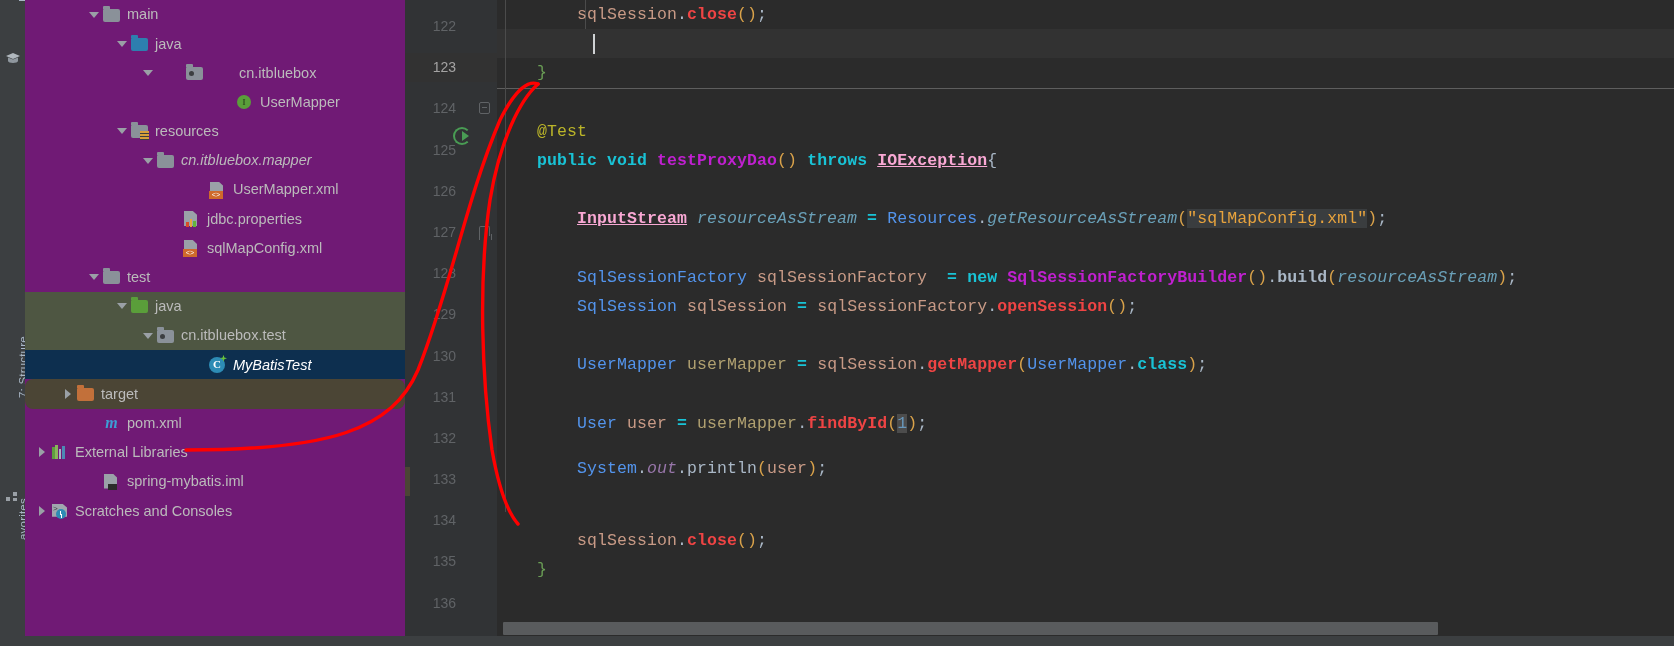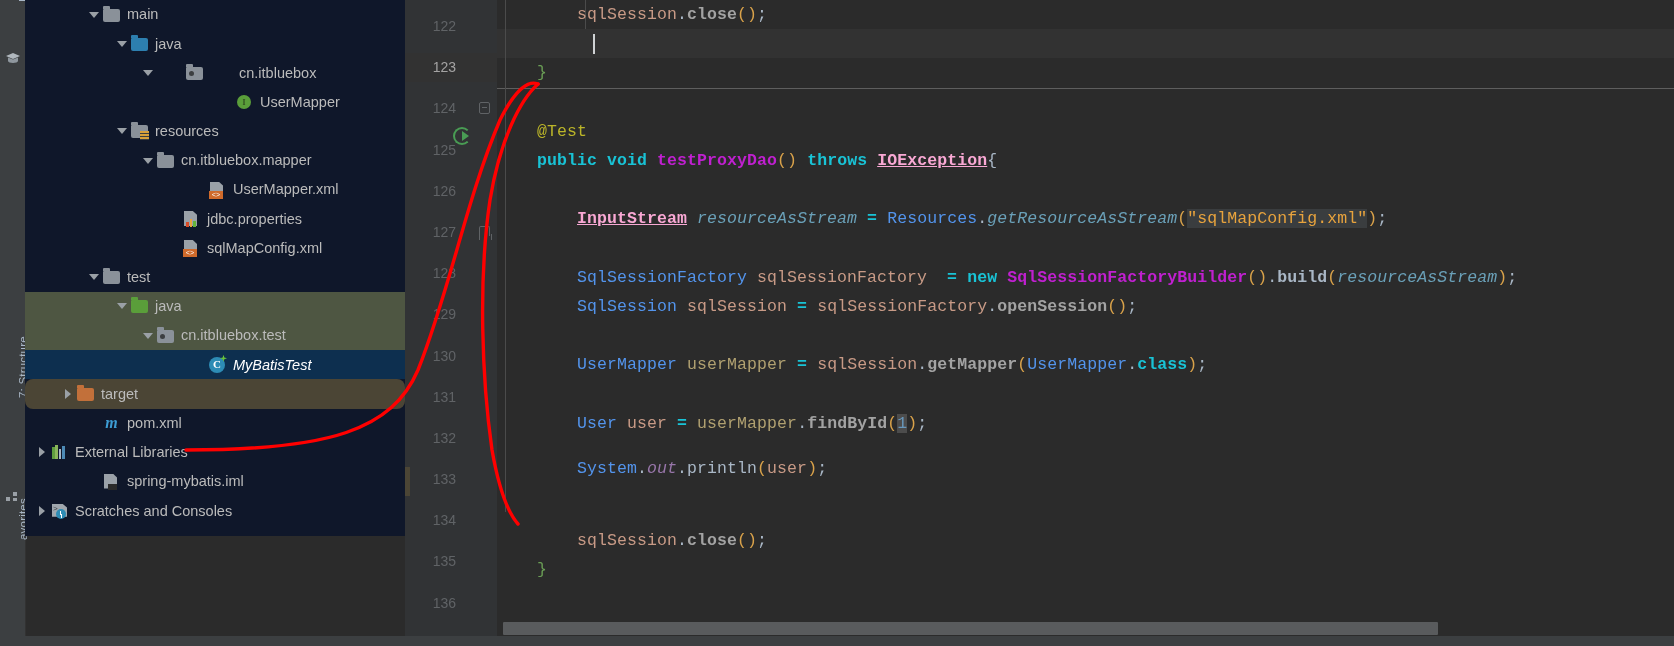--- a/index.html
+++ b/index.html
@@ -51,22 +51,22 @@
     left: 5px;
     width: 16px; height: 16px;
   }
   .strip-icon.learn-ic { top: 50px; }
   .strip-icon.struct-ic { top: 488px; }
 
   
   .tree {
     position: absolute;
     left: 25px; top: 0;
-    width: 380px; height: 536px;
-    background: #0f172a;
+    width: 380px; height: 646px;
+    background: #701a75;
     overflow: hidden;
     font-size: 14.5px;
     color: #bbbbbb;
   }
   .row {
     position: relative;
     height: 29.2px;
     display: flex;
     align-items: center;
     white-space: nowrap;
@@ -421,21 +421,21 @@
     position: absolute;
     width: 2px; height: 20px;
     background: #cfd2d4;
   }
 
   
   .t-ann   { color: #bbb529; }
   .t-cls   { color: #5394ec; }
   .t-cls-b { color: #f9a8d4; font-weight: bold; text-decoration: underline; }
   .t-unres { color: #c020d0; font-weight: bold; }
-  .t-fn    { color: #a3a3a3; font-weight: bold; }
+  .t-fn    { color: #ef4444; font-weight: bold; }
   .t-fn2   { color: #a9b7c6; font-weight: bold; }
   .t-var   { color: #c89a86; }
   .t-var2  { color: #b0a070; }
   .t-field2{ color: #9876aa; font-style: italic; }
   .t-str   { color: #e8a33d; }
   .t-punc  { color: #a9b7c6; }
   .t-paren { color: #d9a24a; }
   .t-brace { color: #6a9e55; }
   .t-num   { color: #6897bb; }
   .t-op    { color: #19c3d6; font-weight: bold; }
@@ -545,21 +545,21 @@
           <span class="lbl">UserMapper</span>
         </div>
         <div class="row " style="padding-left: 90px;">
           <span class="arrow down"></span>
           <span class="ic">
             <span class="fold gray"></span>
             <span class="stripes"></span>
           </span>
           <span class="lbl">resources</span>
         </div>
-        <div class="row " style="padding-left: 116px;">
+        <div class="row " style="padding-left: 116px; font-style: italic;">
           <span class="arrow down"></span>
           <span class="ic">
             <span class="fold gray"></span>
           </span>
           <span class="lbl">cn.itbluebox.mapper</span>
         </div>
         <div class="row " style="padding-left: 168px;">
           <span class="arrow"></span>
           <span class="ic">
             <span class="xmlf"></span>

